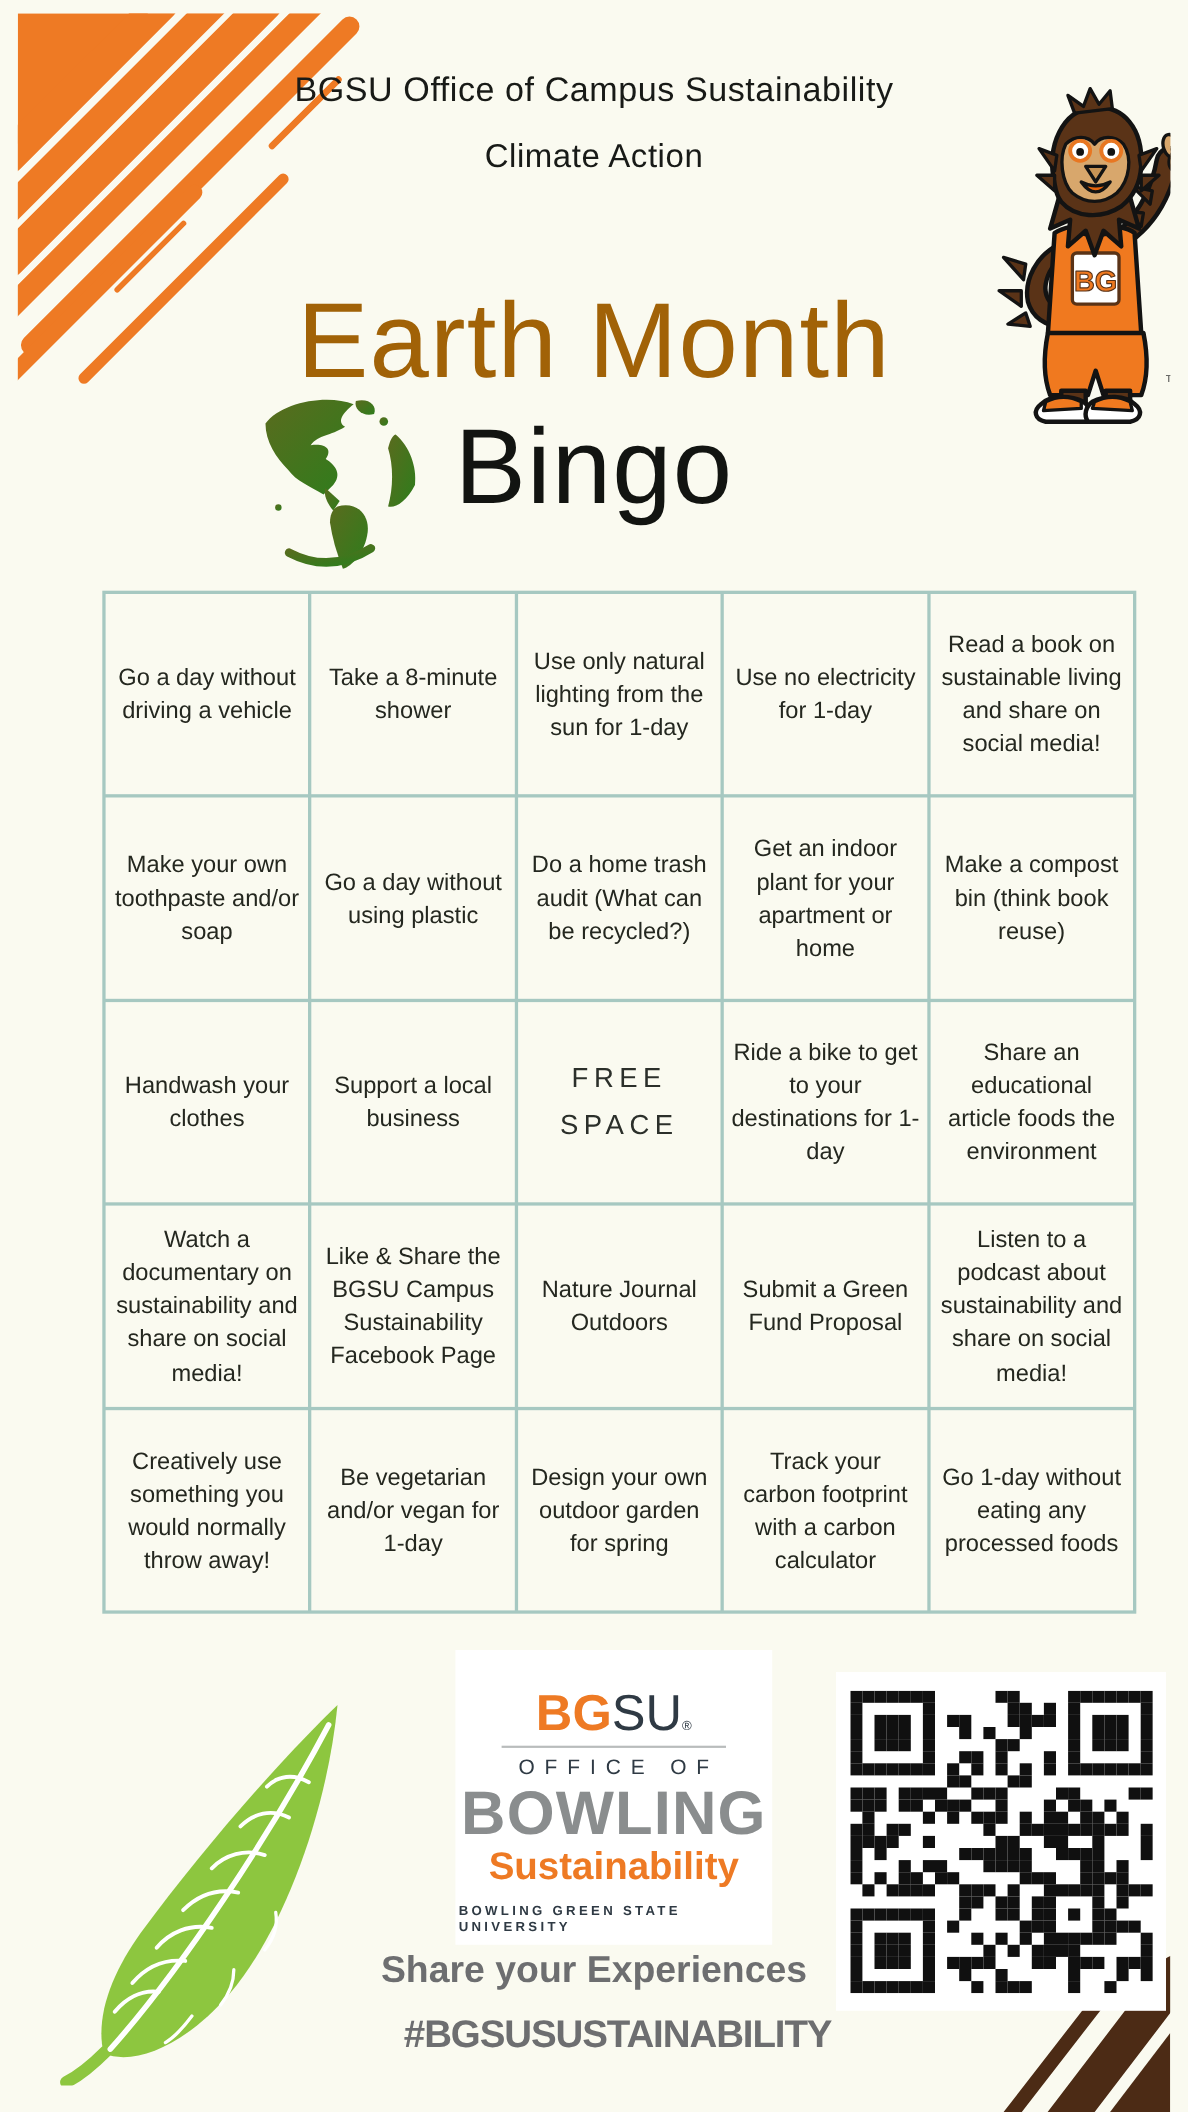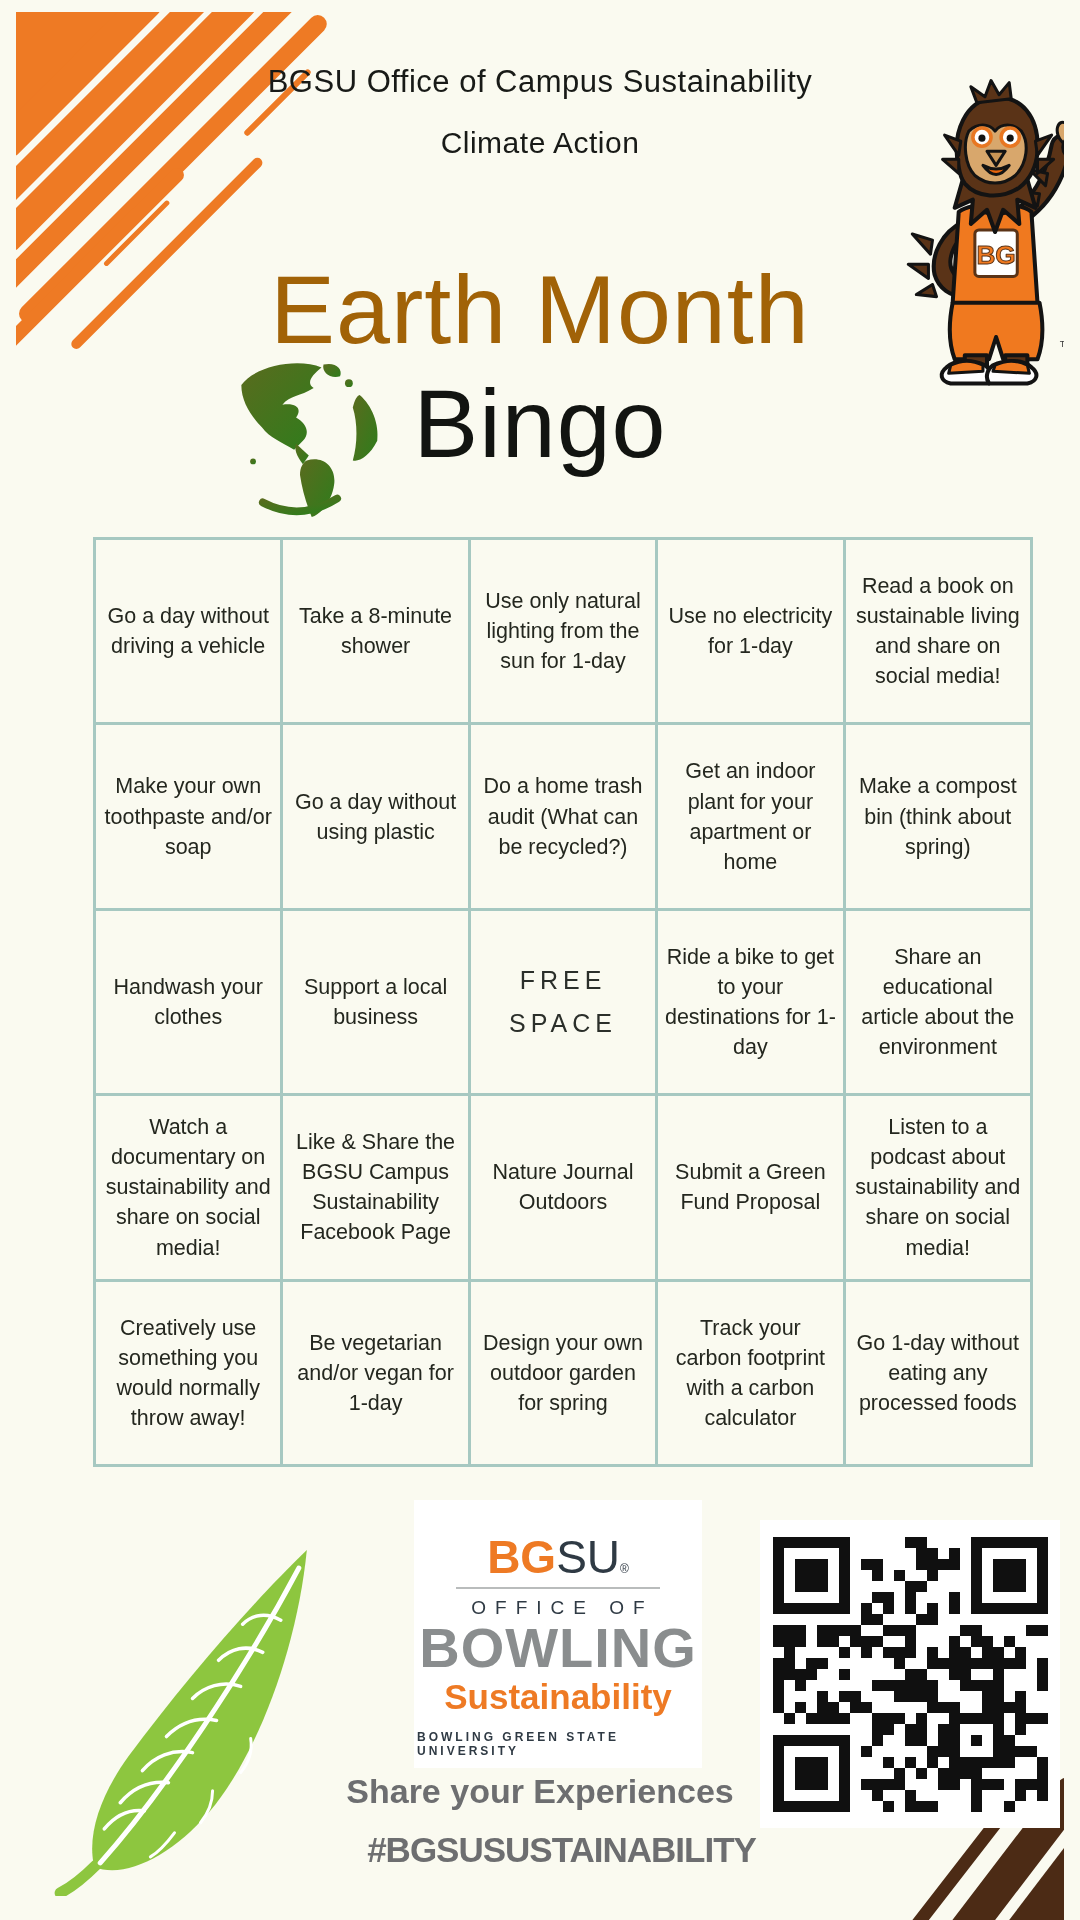--- a/index.html
+++ b/index.html
@@ -179,36 +179,36 @@
     <div class="cell">
         <span>Go a day without using plastic</span>
       </div>
     <div class="cell">
         <span>Do a home trash audit (What can be recycled?)</span>
       </div>
     <div class="cell">
         <span>Get an indoor plant for your apartment or home</span>
       </div>
     <div class="cell">
-        <span>Make a compost bin (think about spring)</span>
+        <span>Make a compost bin (think book reuse)</span>
       </div>
     <div class="cell">
         <span>Handwash your clothes</span>
       </div>
     <div class="cell">
         <span>Support a local business</span>
       </div>
     <div class="cell free">
         <span>FREE SPACE</span>
       </div>
     <div class="cell">
         <span>Ride a bike to get to your destinations for 1-day</span>
       </div>
     <div class="cell">
-        <span>Share an educational article about the environment</span>
+        <span>Share an educational article foods the environment</span>
       </div>
     <div class="cell">
         <span>Watch a documentary on sustainability and share on social media!</span>
       </div>
     <div class="cell">
         <span>Like &amp; Share the BGSU Campus Sustainability Facebook Page</span>
       </div>
     <div class="cell">
         <span>Nature Journal Outdoors</span>
       </div>

